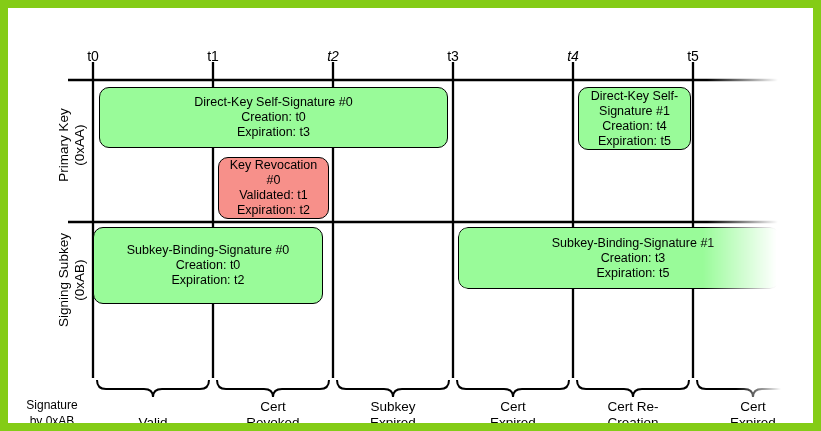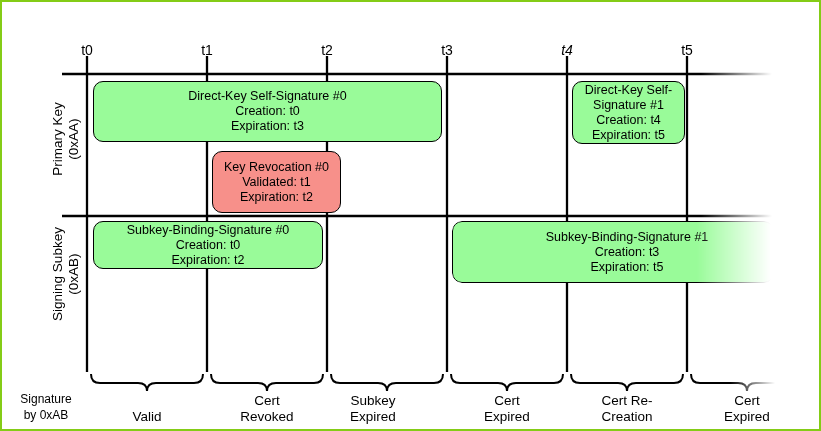--- a/index.html
+++ b/index.html
@@ -6,21 +6,21 @@
   body {
     font-family: "Liberation Sans", "DejaVu Sans", sans-serif;
     background: #ffffff;
     color: #000000;
   }
   .canvas {
     position: relative;
     width: 821px;
     height: 431px;
     background: #ffffff;
-    border: 2px solid #84cc16;
+    border: 8px solid #84cc16;
     overflow: hidden;
   }
   .grid-svg {
     position: absolute;
     left: 0; top: 0;
     width: 821px; height: 431px;
   }
   .tick-label {
     position: absolute;
     top: 40px;
@@ -113,21 +113,21 @@
     <path d="M89,372 Q89,381 98,381 L136,381 Q145,381 145,389 Q145,381 154,381 L192,381 Q201,381 201,372" fill="none" stroke="#000" stroke-width="2"></path>
     <path d="M209,372 Q209,381 218,381 L256,381 Q265,381 265,389 Q265,381 274,381 L312,381 Q321,381 321,372" fill="none" stroke="#000" stroke-width="2"></path>
     <path d="M329,372 Q329,381 338,381 L376,381 Q385,381 385,389 Q385,381 394,381 L432,381 Q441,381 441,372" fill="none" stroke="#000" stroke-width="2"></path>
     <path d="M449,372 Q449,381 458,381 L496,381 Q505,381 505,389 Q505,381 514,381 L552,381 Q561,381 561,372" fill="none" stroke="#000" stroke-width="2"></path>
     <path d="M569,372 Q569,381 578,381 L616,381 Q625,381 625,389 Q625,381 634,381 L672,381 Q681,381 681,372" fill="none" stroke="#000" stroke-width="2"></path>
     <path d="M689,372 Q689,381 698,381 L736,381 Q745,381 745,389 Q745,381 754,381 L792,381 Q801,381 801,372" fill="none" stroke="url(#fadeBrace)" stroke-width="2"></path>
   </svg>
 
   <div class="tick-label" style="left:65px;">t0</div>
   <div class="tick-label" style="left:185px;">t1</div>
-  <div class="tick-label" style="left:305px;">t2</div>
+  <div class="tick-label" style="left:305px;font-style:italic;">t2</div>
   <div class="tick-label" style="left:425px;">t3</div>
   <div class="tick-label" style="left:545px;font-style:italic;">t4</div>
   <div class="tick-label" style="left:665px;">t5</div>
 
   <div class="row-label" style="left:4px; top:120px; width:120px; height:34px;">
     <span>Primary Key</span>
     <span>(0xAA)</span>
   </div>
   <div class="row-label" style="left:-1px; top:255px; width:130px; height:34px;">
     <span>Signing Subkey</span>
@@ -139,27 +139,27 @@
     <div>Creation: t0</div>
     <div>Expiration: t3</div>
   </div>
 
   <div class="sig-box green" style="left:570px; top:79px; width:113px; height:63px;text-align:center;">
     <div>Direct-Key Self-Signature #1</div>
     <div>Creation: t4</div>
     <div>Expiration: t5</div>
   </div>
 
-  <div class="sig-box red" style="left:210px; top:149px; width:129px; height:62px;">
+  <div class="sig-box red" style="left:210px; top:149px; width:111px; height:62px;">
     <div>Key Revocation #0</div>
     <div>Validated: t1</div>
     <div>Expiration: t2</div>
   </div>
 
-  <div class="sig-box green" style="left:91px; top:219px; width:230px; height:48px;">
+  <div class="sig-box green" style="left:85px; top:219px; width:230px; height:77px;">
     <div>Subkey-Binding-Signature #0</div>
     <div>Creation: t0</div>
     <div>Expiration: t2</div>
   </div>
 
   <div class="sig-box green fade-right" style="left:450px; top:219px; width:322px; height:62px;">
     <div>Subkey-Binding-Signature #1</div>
     <div>Creation: t3</div>
     <div>Expiration: t5</div>
   </div>
@@ -170,21 +170,21 @@
   </div>
 
   <div class="phase-label" style="left:90px;justify-content:flex-end;">
     <span>Valid</span>
     <span></span>
   </div>
   <div class="phase-label" style="left:210px;">
     <span>Cert</span>
     <span>Revoked</span>
   </div>
-  <div class="phase-label" style="left:316px;">
+  <div class="phase-label" style="left:330px;">
     <span>Subkey</span>
     <span>Expired</span>
   </div>
   <div class="phase-label" style="left:450px;">
     <span>Cert</span>
     <span>Expired</span>
   </div>
   <div class="phase-label" style="left:570px;">
     <span>Cert Re-</span>
     <span>Creation</span>

